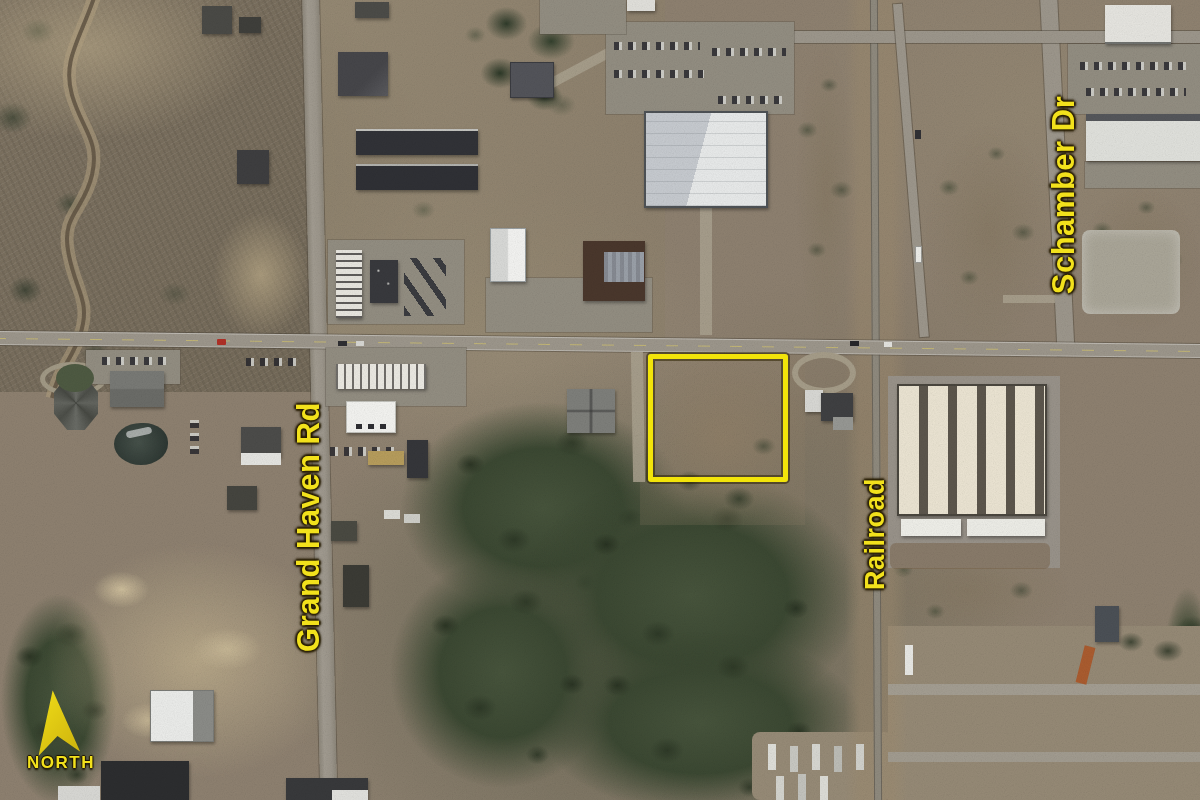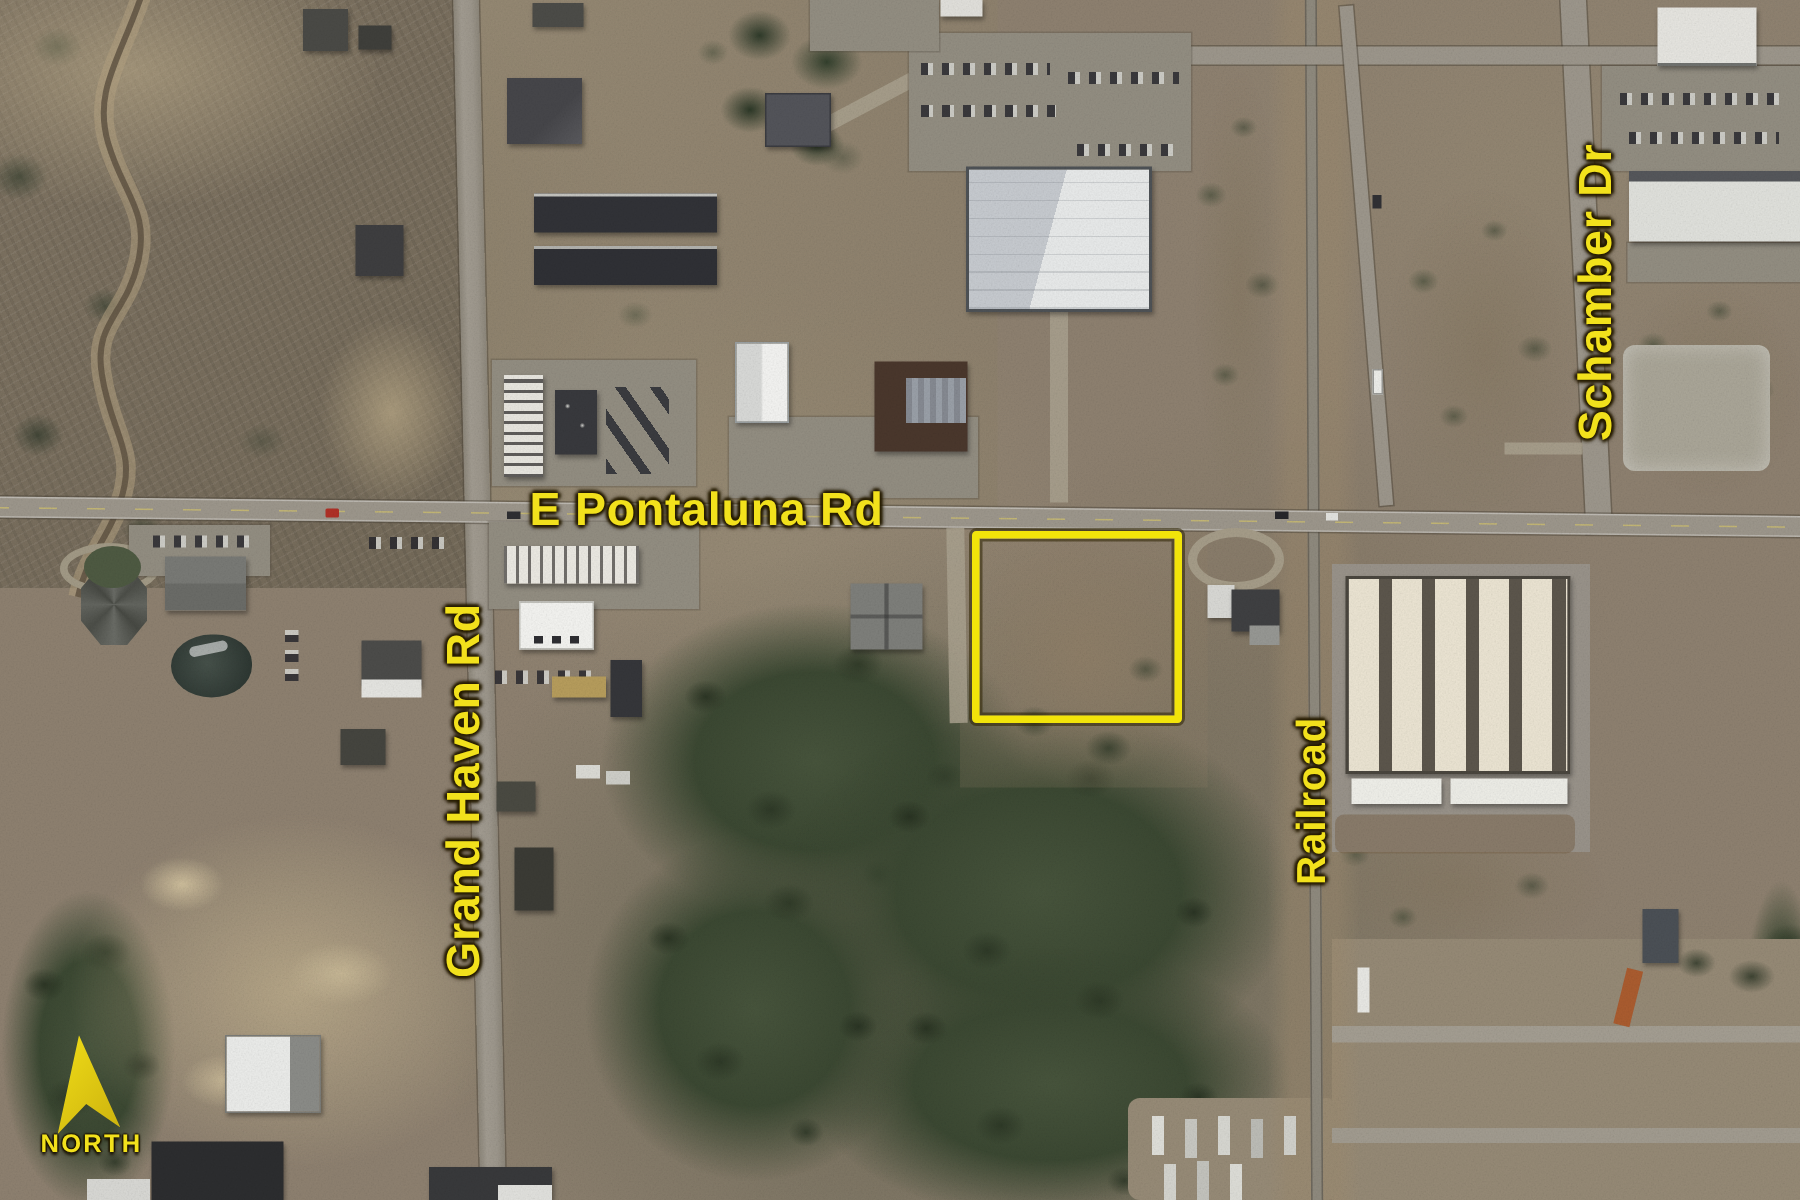--- a/index.html
+++ b/index.html
@@ -217,21 +217,20 @@
   <svg style="left:0;top:0;mix-blend-mode:multiply;opacity:.22;" width="1200" height="800">
     <filter id="grain">
         <feTurbulence type="fractalNoise" baseFrequency="0.9" numOctaves="2" stitchTiles="stitch"></feTurbulence>
         <feColorMatrix type="saturate" values="0"></feColorMatrix>
       </filter>
     <rect width="1200" height="800" filter="url(#grain)"></rect>
   </svg>
 
   <div style="left:648px;top:354px;width:140px;height:128px;border:5px solid #f2e40a;border-radius:3px;box-shadow:0 0 0 2px rgba(45,35,0,.55), inset 0 0 0 2px rgba(45,35,0,.55);"></div>
 
-  <div class="maplabel" style="left:353px;top:322px;font-size:31px;">E Pontaluna Rd</div>
   <div class="maplabel vert" style="left:309px;top:527px;font-size:31px;">Grand Haven Rd</div>
   <div class="maplabel vert" style="left:875px;top:534px;font-size:27px;">Railroad</div>
   <div class="maplabel vert" style="left:1064px;top:195px;font-size:31px;">Schamber Dr</div>
 
   <div style="left:35px;top:690px;width:42px;height:64px;transform:rotate(-6deg);clip-path:polygon(50% 0,100% 100%,50% 72%,0 100%);background:linear-gradient(135deg,#f2df18,#cdb30e);filter:drop-shadow(1px 2px 2px rgba(0,0,0,.65));"></div>
   <div class="maplabel" style="left:27px;top:753px;font-size:17px;letter-spacing:1.5px;text-shadow:-1px 0 1px #1a1200,1px 0 1px #1a1200,0 -1px 1px #1a1200,0 2px 2px #1a1200;">NORTH</div>
 
 </div>
 
 </body></html>

